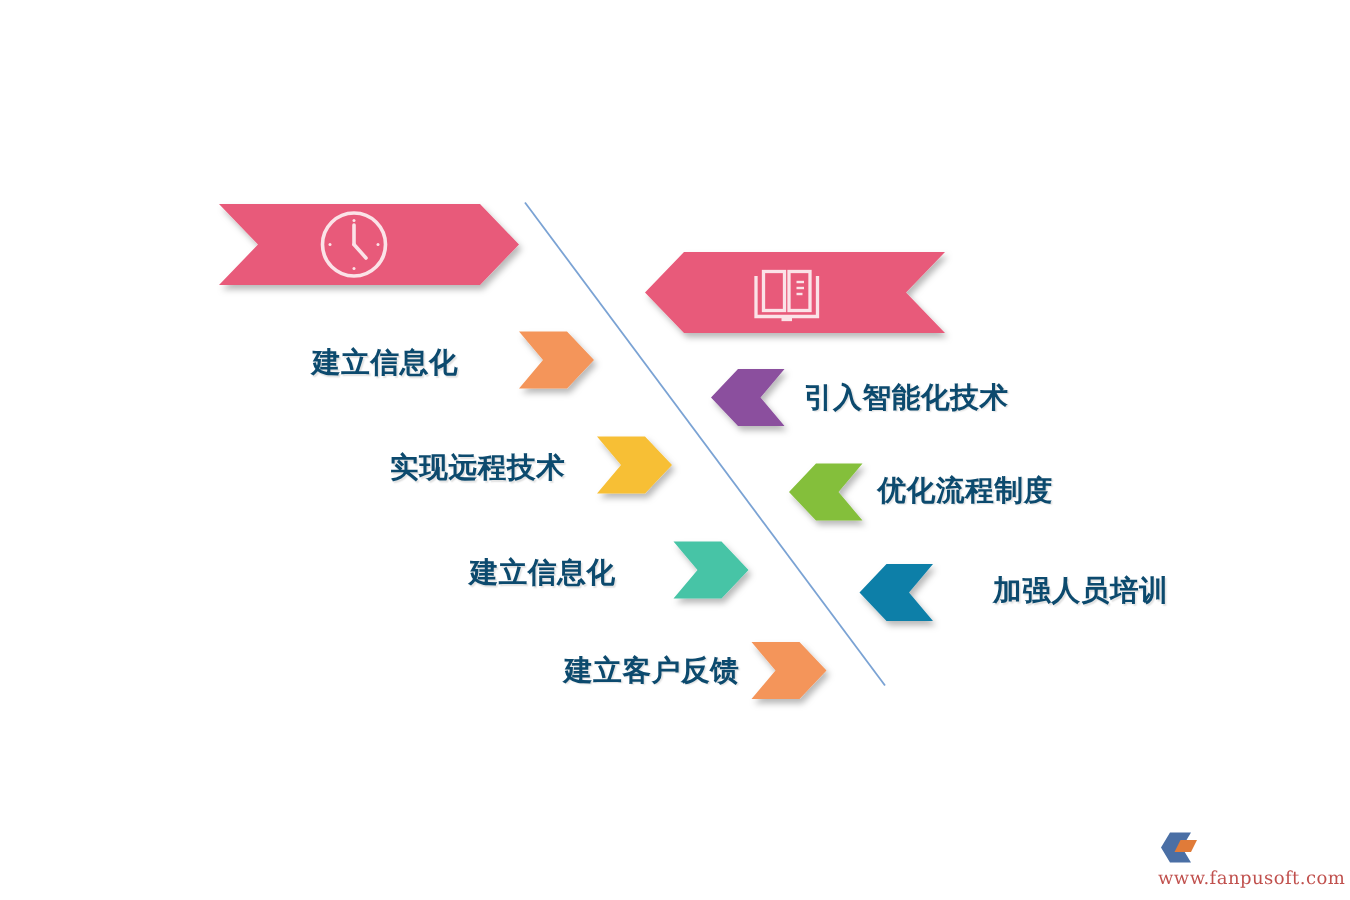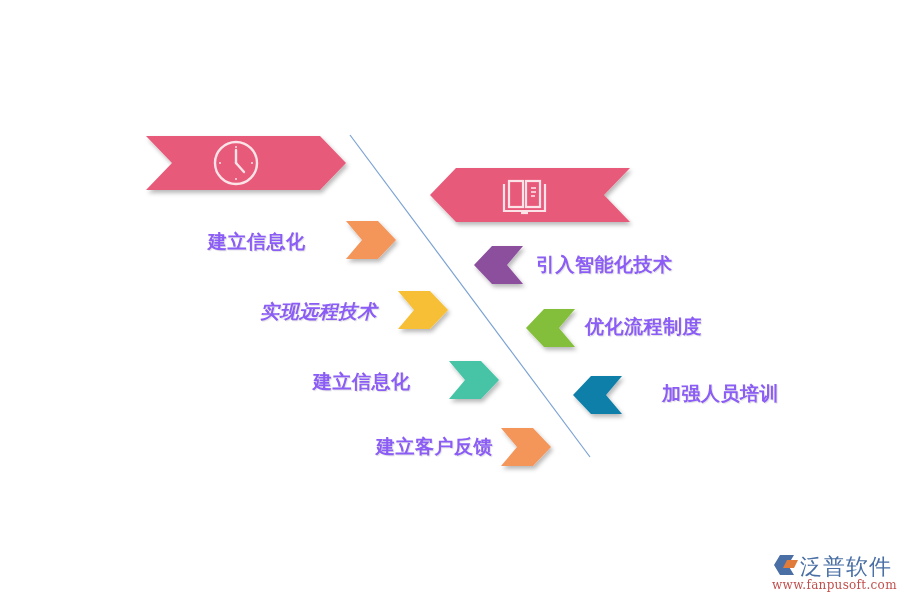--- a/index.html
+++ b/index.html
@@ -4,21 +4,21 @@
   <style>
     html, body { margin: 0; padding: 0; }
     body {
       width: 900px; height: 600px; background: #ffffff;
       position: relative; overflow: hidden;
       font-family: "DejaVu Sans", "Liberation Sans", sans-serif;
     }
     .abs { position: absolute; }
     svg.canvas { position: absolute; left: 0; top: 0; }
     .label {
-      position: absolute; font-size: 19px; font-weight: bold; color: #8b5cf6;
+      position: absolute; font-size: 19px; font-weight: bold; color: #0c4a6e;
       white-space: nowrap; letter-spacing: 0.5px;
       text-shadow: 1px 1px 1px rgba(0,0,0,0.12);
     }
     .logo {
       position: absolute; left: 770px; top: 552px; width: 125px; height: 40px;
     }
     .logo-name {
       position: absolute; left: 30px; top: 0px; font-size: 22px; color: #4a6fa5;
       font-family: "DejaVu Sans", sans-serif; letter-spacing: 1px;
     }
@@ -85,28 +85,27 @@
   </g>
   <g filter="url(#sh)">
     <polygon points="544,309 575,309 559,328 575,347 544,347 526,328" fill="#84bf3a"></polygon>
   </g>
   <g filter="url(#sh)">
     <polygon points="591,376 622,376 606,395 622,414 591,414 573,395" fill="#0f7fa8"></polygon>
   </g>
 </svg>
 
 <div class="label" style="left:208px; top:229px;">建立信息化</div>
-<div class="label" style="left:260px; top:299px;font-style:italic;">实现远程技术</div>
+<div class="label" style="left:260px; top:299px;">实现远程技术</div>
 <div class="label" style="left:313px; top:369px;">建立信息化</div>
 <div class="label" style="left:376px; top:434px;font-family:Liberation Mono, monospace;">建立客户反馈</div>
 
 <div class="label" style="left:536px; top:252px;">引入智能化技术</div>
 <div class="label" style="left:585px; top:314px;">优化流程制度</div>
 <div class="label" style="left:638px; top:381px;margin-left:24px;">加强人员培训</div>
 
 <div class="logo">
   <svg class="abs" style="left:4px; top:2px;" width="26" height="22" viewBox="0 0 26 22">
     <polygon points="6,1 20,1 14,11 20,21 6,21 0,11" fill="#4a6fa5"></polygon>
     <polygon points="13,6 24,6 20,14 9,14" fill="#e07b39"></polygon>
   </svg>
-  <div class="logo-name">泛普软件</div>
   <div class="logo-url">www.fanpusoft.com</div>
 </div>
 
 </body></html>

